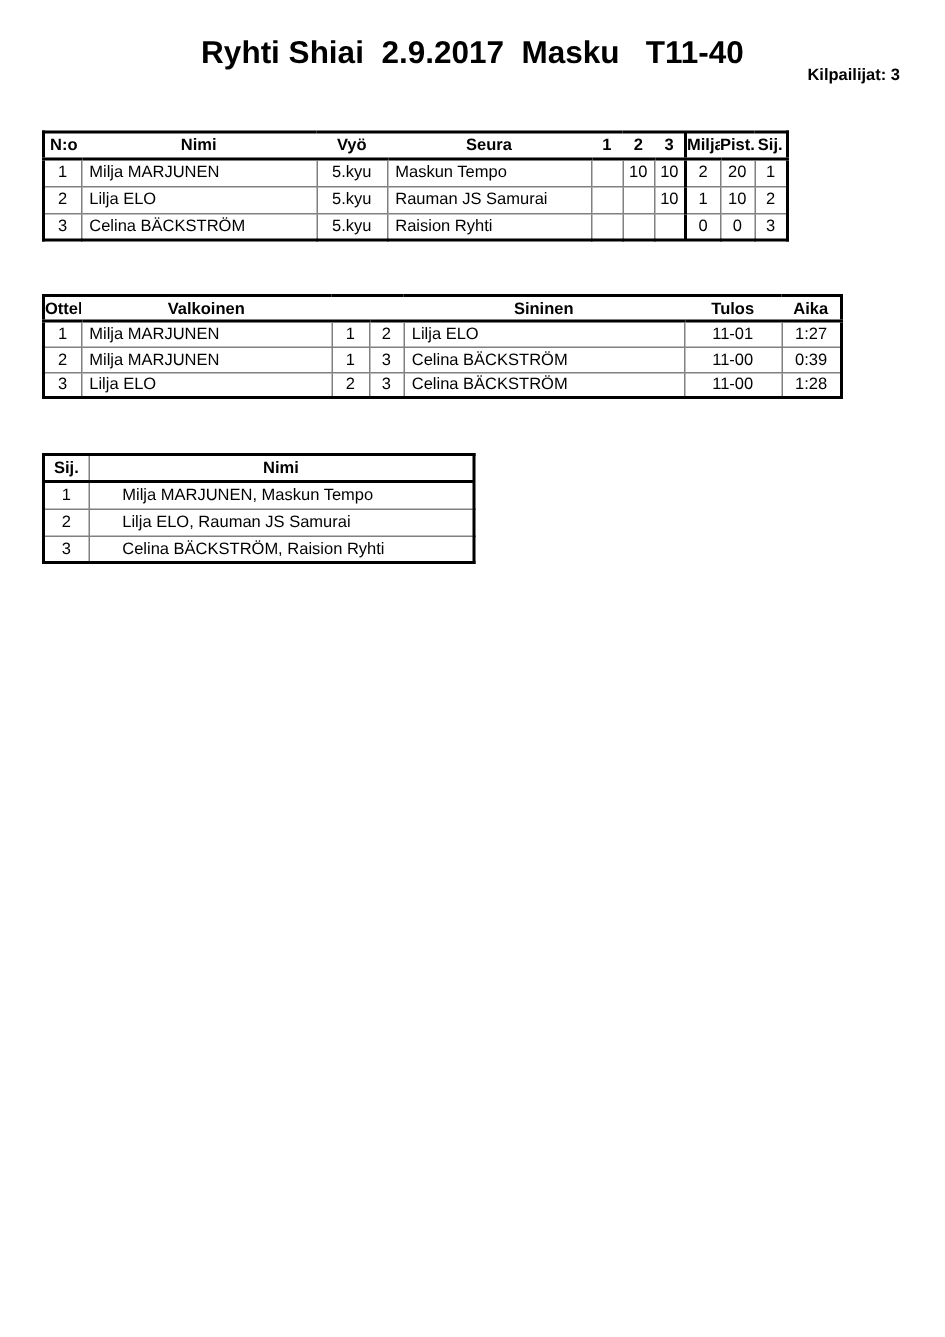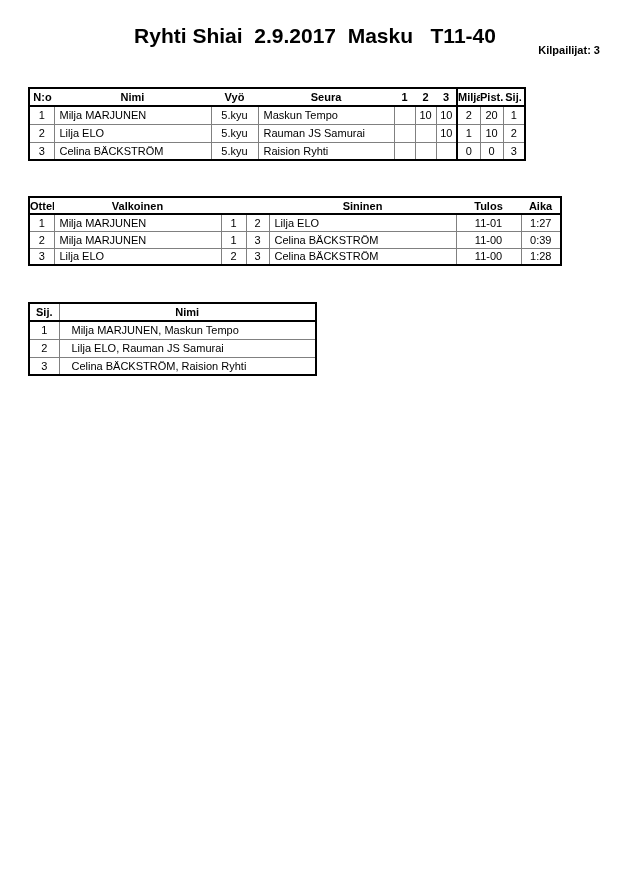--- a/index.html
+++ b/index.html
@@ -71,21 +71,21 @@
 
   #tbl-matches { top: 196px; left: 28px; width: 532px; }
   #tbl-matches tr { height: 17px; }
   #tbl-matches th:first-child { text-align: left; padding-left: 0; }
   #tbl-matches td:nth-child(2),
   #tbl-matches td:nth-child(5) { text-align: left; padding-left: 5px; }
 
   #tbl-results { top: 302px; left: 28px; width: 287px; }
   #tbl-results tr { height: 18px; }
   #tbl-results th:nth-child(2) { border-left: 1px solid #808080; }
-  #tbl-results td:nth-child(2) { text-align: left; padding-left: 12px; }
+  #tbl-results td:nth-child(2) { text-align: left; padding-left: 22px; }
 </style>
 </head>
 <body>
 
 <div id="page">
   <div class="doc-title">Ryhti Shiai  2.9.2017  Masku   T11-40</div>
   <div class="count-label">Kilpailijat: 3</div>
 
   <table id="tbl-competitors">
       <colgroup>

